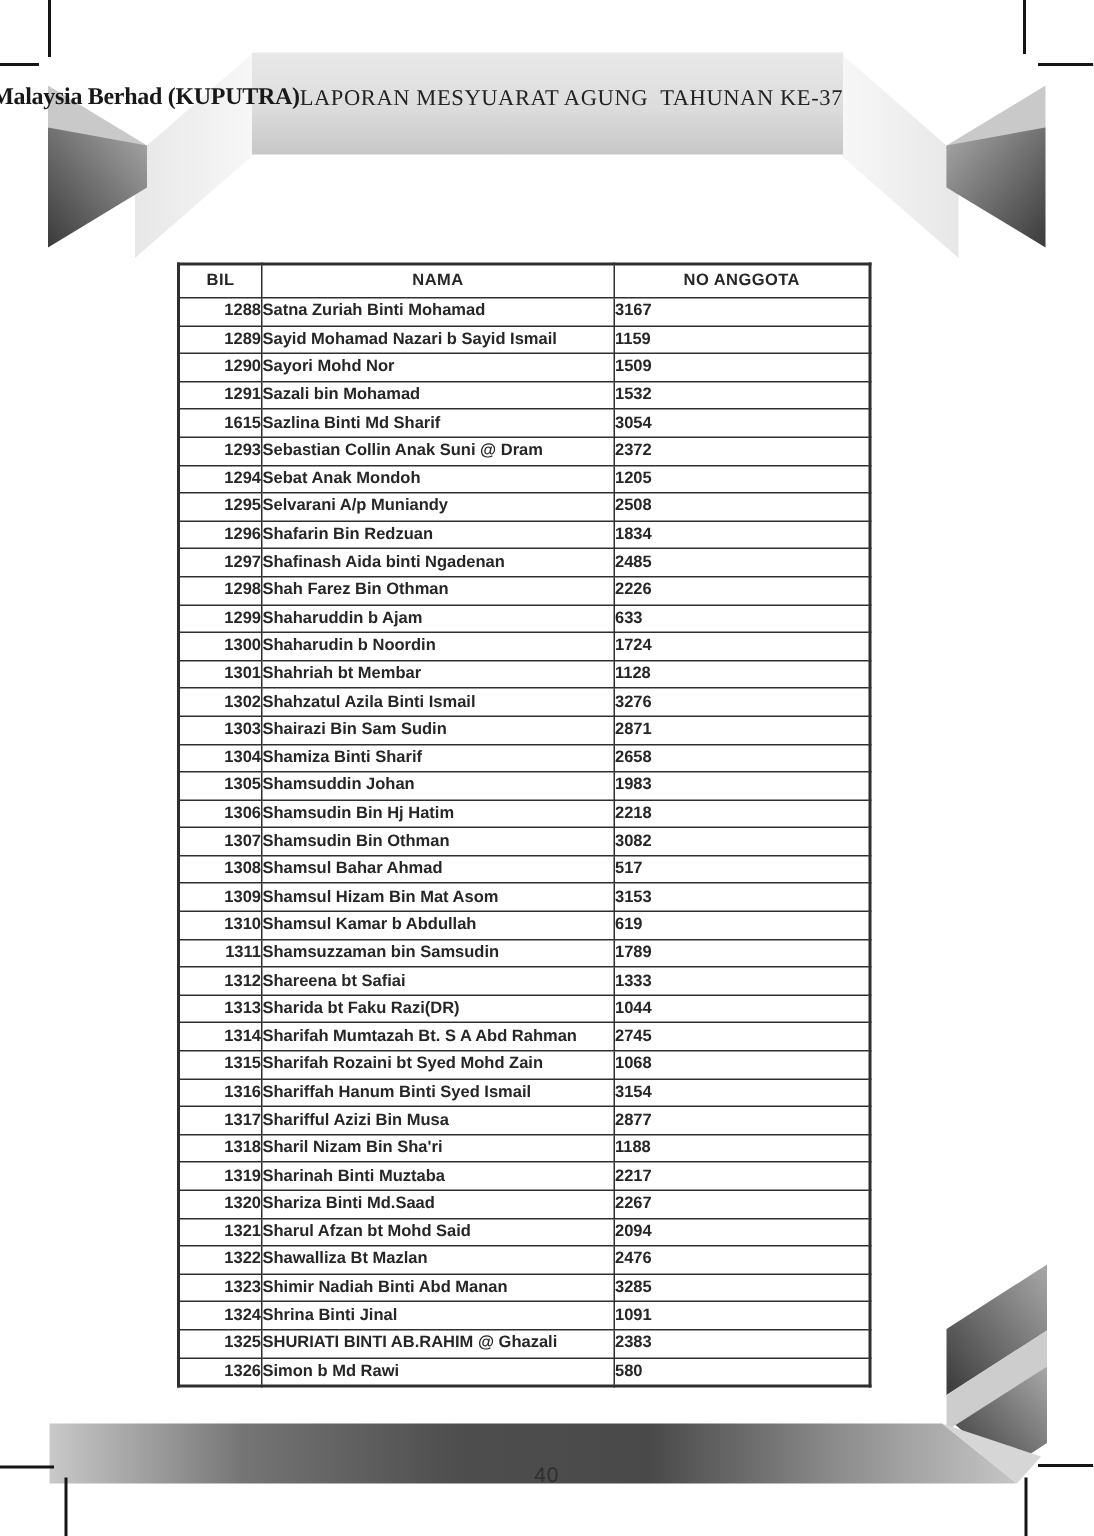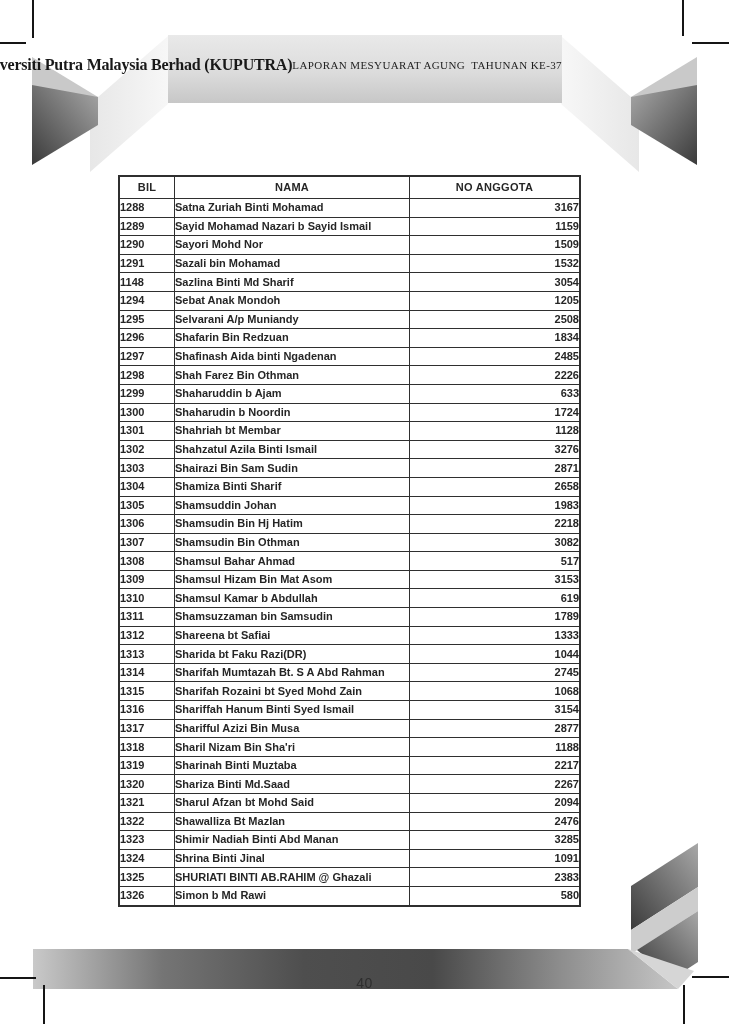--- a/index.html
+++ b/index.html
@@ -25,41 +25,41 @@
     position:absolute;left:168px;top:35px;width:394px;height:68px;
     background:linear-gradient(180deg,#e9e9e9 0%,#dcdcdc 55%,#c7c7c7 100%);
     display:flex;flex-direction:row;align-items:center;justify-content:flex-end;
     padding-bottom:7px;box-sizing:border-box;
   }
   .banner .title{
     font-family:"Liberation Serif",serif;font-weight:bold;font-size:16px;
     letter-spacing:-0.2px;color:#181818;white-space:nowrap;line-height:1.15;
   }
   .banner .subtitle{
-    font-family:"Liberation Serif",serif;font-size:11px;color:#222;
+    font-family:"Liberation Serif",serif;font-size:15px;color:#222;
     letter-spacing:0.4px;white-space:pre;line-height:1.2;
   }
 
   
   table.members{
     position:absolute;left:118px;top:175px;width:457px;
     border-collapse:collapse;table-layout:fixed;
     border:2px solid #2f2f2f;
   }
   table.members th,table.members td{
     border:1px solid #2f2f2f;
     font-size:11px;font-weight:bold;color:#262626;
     padding:0;line-height:1;overflow:hidden;white-space:nowrap;
   }
   table.members th{height:21px;text-align:center;letter-spacing:0.3px;}
   table.members td{height:17.6px;}
-  .c-bil{width:54px;text-align:left;}
+  .c-bil{width:54px;text-align:right;}
   .c-nama{width:234px;text-align:left;}
   td.c-nama{padding-left:5px;}
-  .c-no{width:169px;text-align:right;}
+  .c-no{width:169px;text-align:left;}
 
   .pagenum{
     position:absolute;left:0;top:975px;width:729px;text-align:center;
     font-size:14px;color:#2e2e2e;letter-spacing:0.5px;
   }
 </style>
 </head>
 <body>
 
 <div class="page">
@@ -146,23 +146,28 @@
           <td class="c-bil">1290</td>
           <td class="c-nama">Sayori Mohd Nor</td>
           <td class="c-no">1509</td>
         </tr>
         <tr>
           <td class="c-bil">1291</td>
           <td class="c-nama">Sazali bin Mohamad</td>
           <td class="c-no">1532</td>
         </tr>
         <tr>
-          <td class="c-bil">1148</td>
+          <td class="c-bil">1615</td>
           <td class="c-nama">Sazlina Binti Md Sharif</td>
           <td class="c-no">3054</td>
+        </tr>
+        <tr>
+          <td class="c-bil">1293</td>
+          <td class="c-nama">Sebastian Collin Anak Suni @ Dram</td>
+          <td class="c-no">2372</td>
         </tr>
         <tr>
           <td class="c-bil">1294</td>
           <td class="c-nama">Sebat Anak Mondoh</td>
           <td class="c-no">1205</td>
         </tr>
         <tr>
           <td class="c-bil">1295</td>
           <td class="c-nama">Selvarani A/p Muniandy</td>
           <td class="c-no">2508</td>

